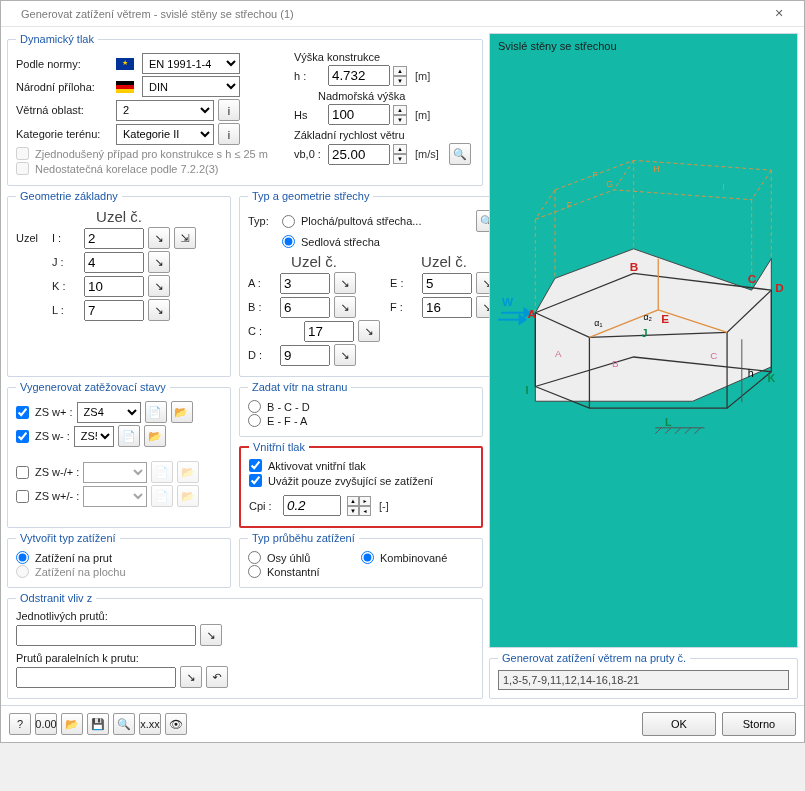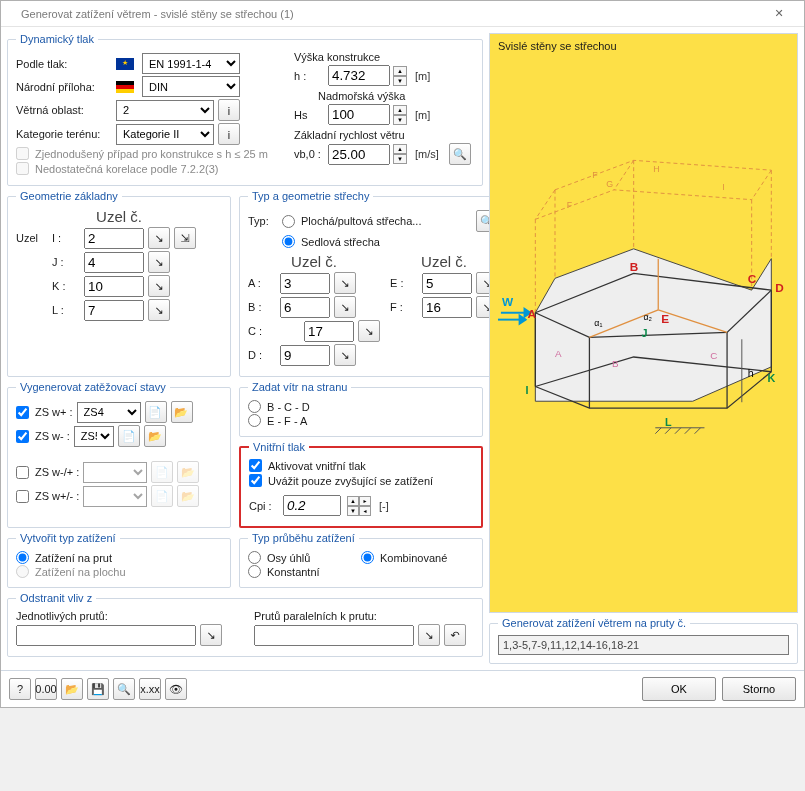--- a/index.html
+++ b/index.html
@@ -78,21 +78,21 @@
   }
   .icon-btn.disabled { opacity:.4; cursor:default;}
   .unit { color:#333; margin-left:4px;}
   .muted { color:#8a8a8a; }
   .chk { display:inline-flex; align-items:center; gap:4px;}
   .chk.muted { color:#8a8a8a; }
   .radio-row { display:flex; align-items:center; gap:4px; margin:1px 0;}
   .two-col { display:flex; gap:8px; }
   .two-col > * { flex:1; }
   .preview {
-    border:1px solid #cfd8e3; background:#fde047; flex:1; min-height:580px; position:relative; padding:6px 8px;
+    border:1px solid #cfd8e3; background:#14b8a6; flex:1; min-height:580px; position:relative; padding:6px 8px;
   }
   .preview-header { font-size:11px; }
   .gen-field input { width:100%; height:20px; border:1px solid #7a7a7a; background:#f2f2f2; color:#444; font:inherit; padding:2px 4px; text-align:left;}
   .toolbar-bottom {
     border-top:1px solid #cfd8e3; padding:6px 8px; display:flex; align-items:center; justify-content:space-between;
   }
   .toolbar-bottom .left { display:flex; gap:4px;}
   .toolbar-bottom .right { display:flex; gap:6px;}
   .btn {
     min-width:74px; height:24px; border:1px solid #8a8a8a; background:linear-gradient(#fcfcfc,#e7e7e7);
@@ -122,21 +122,21 @@
   </div>
 
   <div class="content">
     <div class="left-col">
 
       <fieldset>
         <legend>Dynamický tlak</legend>
         <div style="display:flex; gap:22px;">
           <div style="flex:0 0 256px;">
             <div class="row">
-              <span class="lbl">Podle tlak:</span>
+              <span class="lbl">Podle normy:</span>
               <span class="flag eu"></span>
               <select style="width:98px">
                 <option>EN 1991-1-4</option>
               </select>
             </div>
             <div class="row">
               <span class="lbl">Národní příloha:</span>
               <span class="flag de"></span>
               <select style="width:98px">
                 <option>DIN</option>
@@ -408,21 +408,21 @@
                   <input type="radio" name="ct" checked="" style="">
                   <span>Kombinované</span>
                 </label>
             </div>
           </div>
         </fieldset>
       </div>
 
       <fieldset>
         <legend>Odstranit vliv z</legend>
-        <div style="display:flex; gap:18px;">
+        <div style="display:flex; gap:4px;flex-direction:column;">
           <div style="flex:1">
             <div>Jednotlivých prutů:</div>
             <div class="row">
               <input class="txt" style="width: 180px;">
               <span class="icon-btn">↘</span>
             </div>
           </div>
           <div style="flex:1">
             <div>Prutů paralelních k prutu:</div>
             <div class="row">

